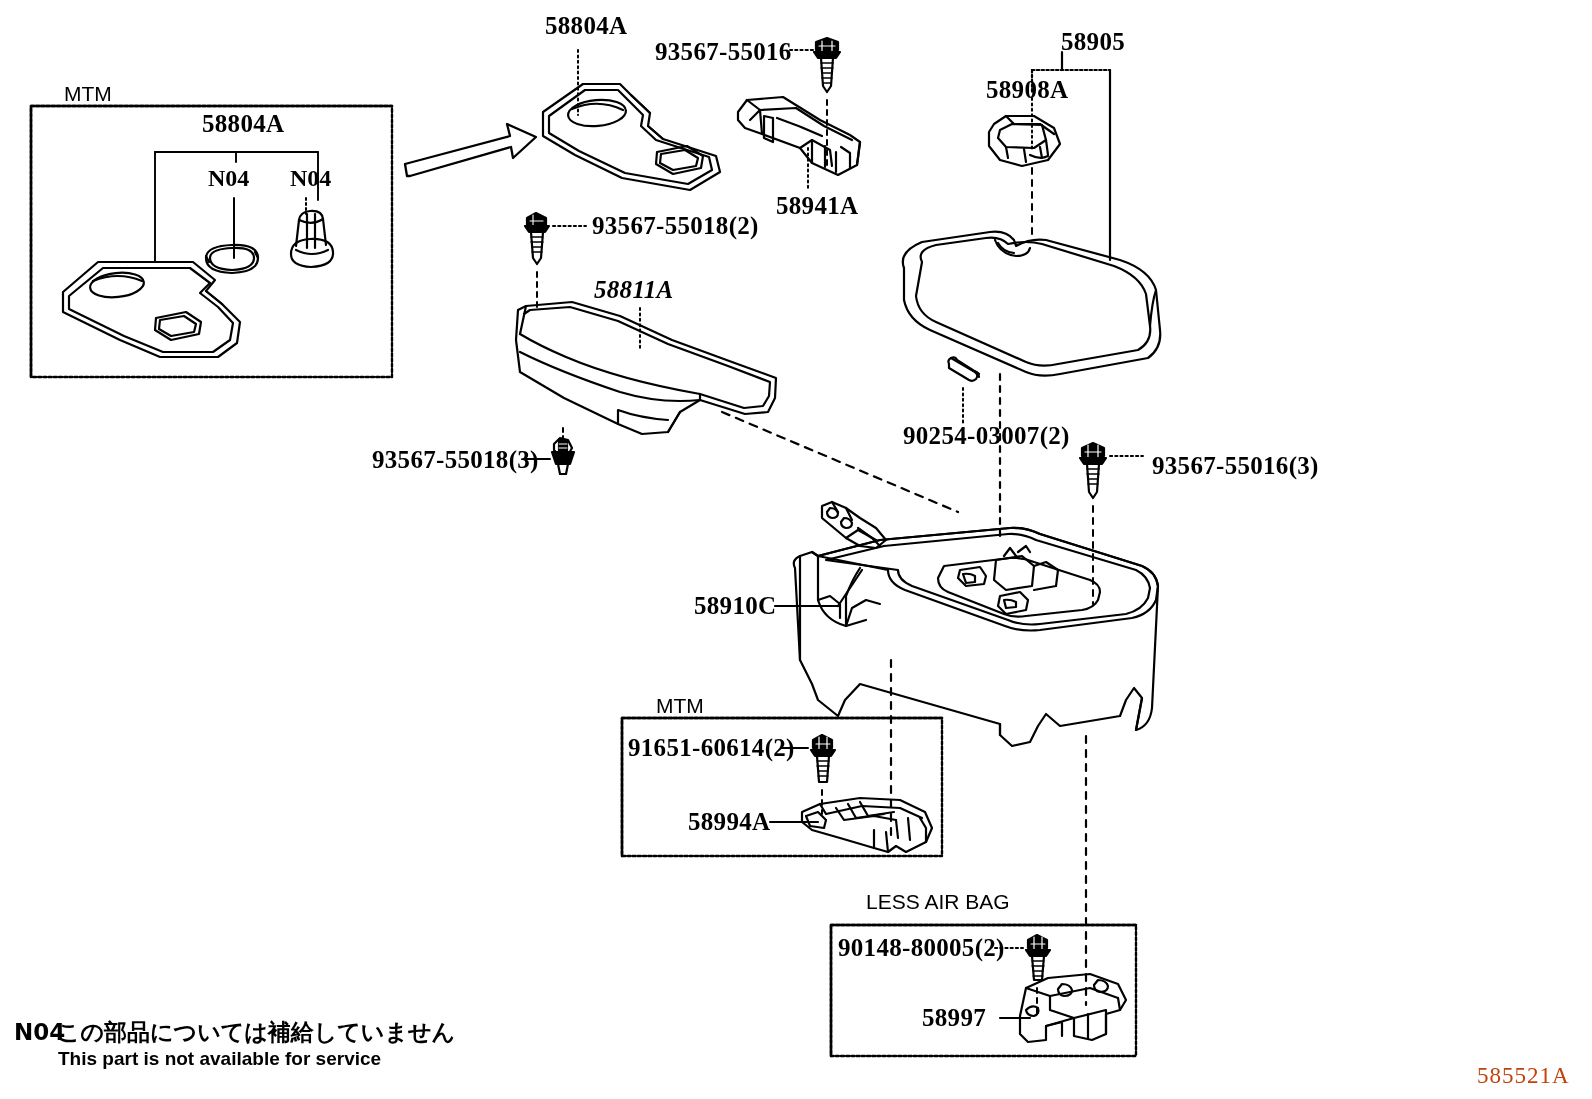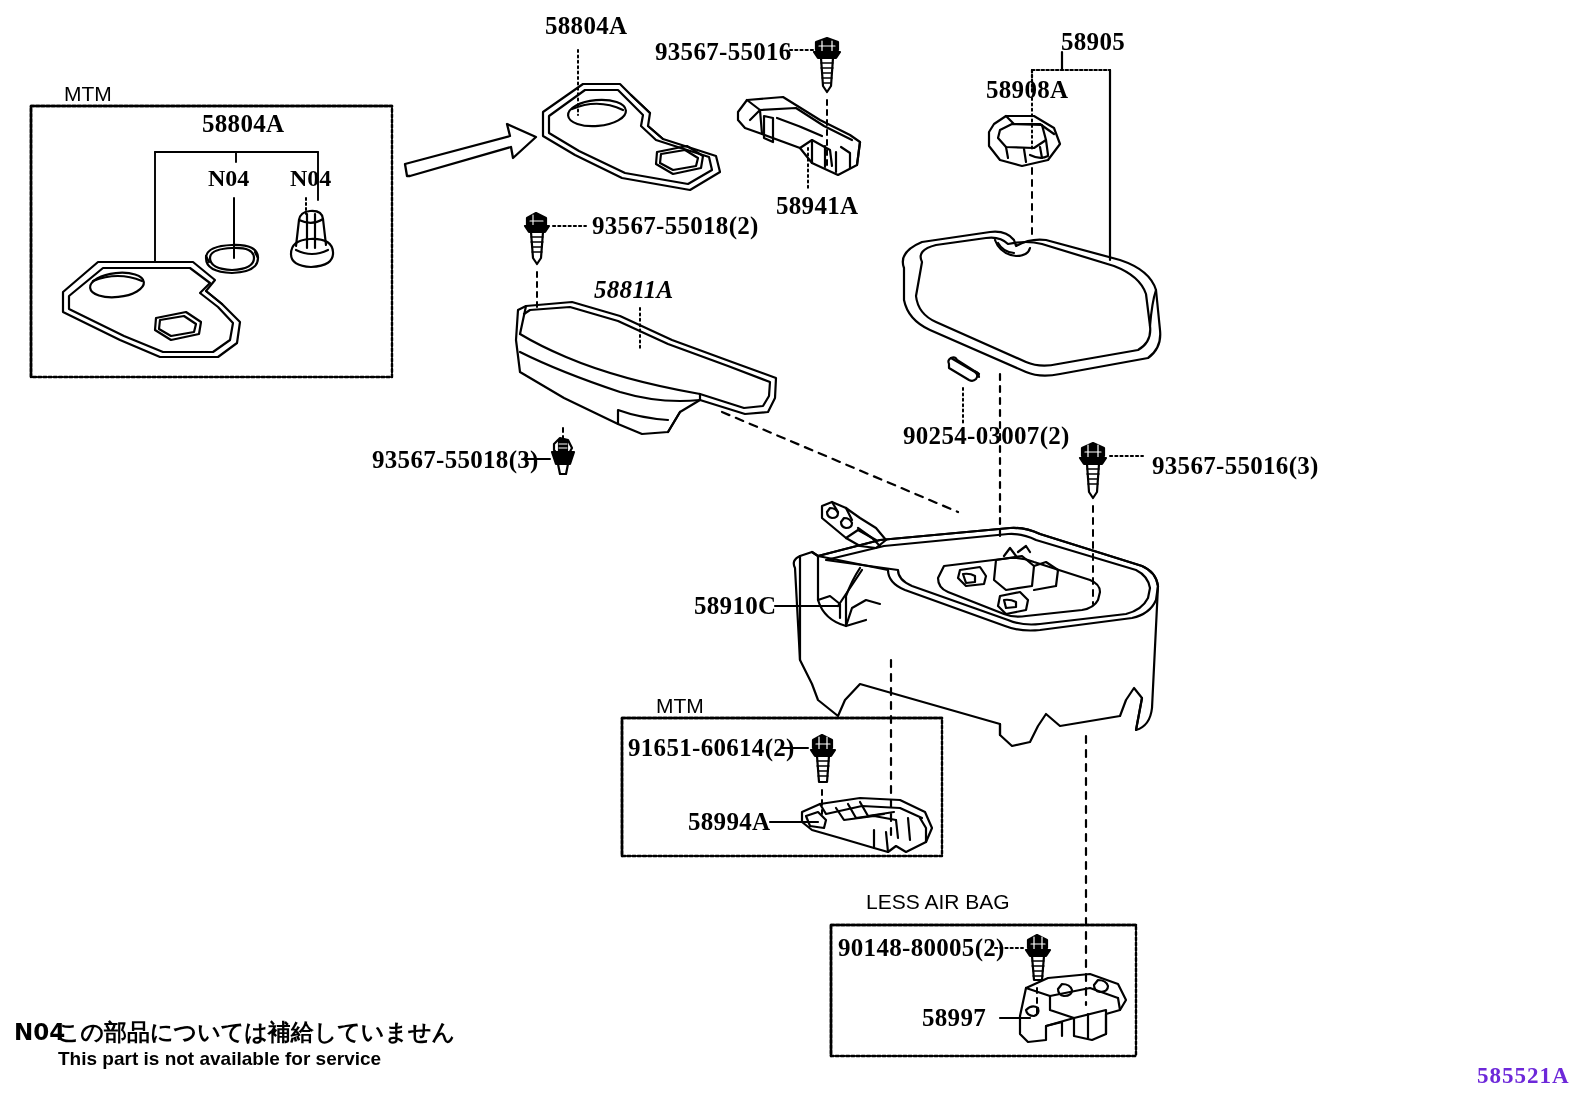--- a/index.html
+++ b/index.html
@@ -46,23 +46,23 @@
     font-weight: bold;
   }
   .fn-en {
     font-family: "Liberation Sans", sans-serif;
     font-size: 19px;
     font-weight: bold;
   }
   .code {
     position: absolute;
     font-family: "Liberation Serif", serif;
-    font-weight: bold;
+    font-weight: normal;
     font-size: 23px;
-    color: #6d28d9;
+    color: #c2410c;
     letter-spacing: 1px;
   }
   .n04 {
     position: absolute;
     font-family: "Liberation Serif", serif;
     font-weight: bold;
     font-size: 24px;
     color: #000;
   }
 </style>

